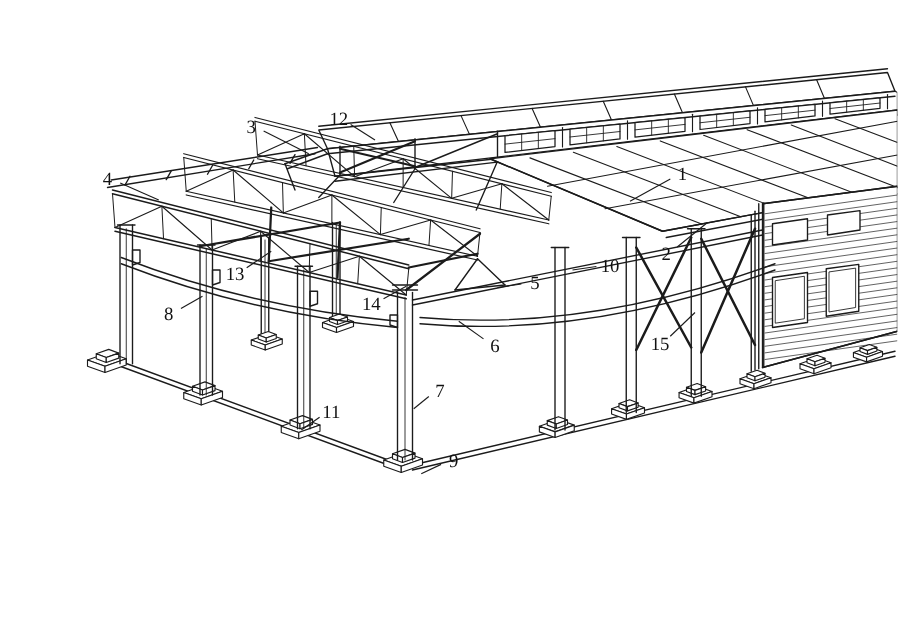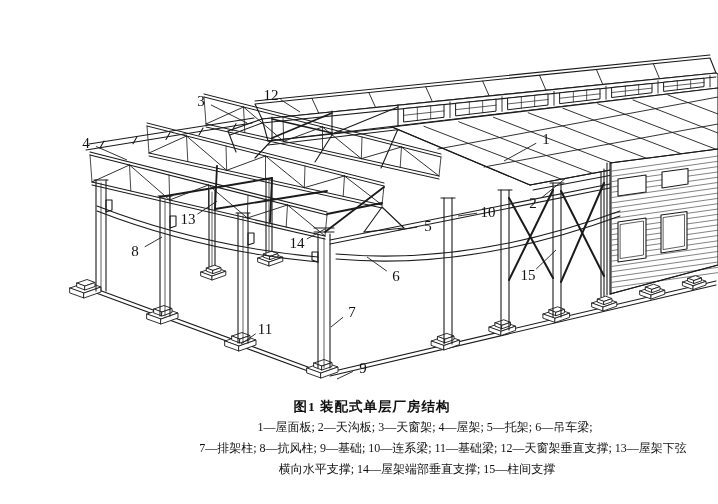--- a/index.html
+++ b/index.html
@@ -403,19 +403,13 @@
         <text x="271" y="95" fill="#111" text-anchor="middle" dy="0.35em">12</text>
         <line x1="197.3460418281793" y1="214.25373424399672" x2="217" y2="201" stroke="#1b1b1b" stroke-width="0.9"></line>
         <text x="188" y="219" fill="#111" text-anchor="middle" dy="0.35em">13</text>
         <line x1="306.83869910099907" y1="238.9750776405004" x2="325" y2="229" stroke="#1b1b1b" stroke-width="0.9"></line>
         <text x="297" y="243" fill="#111" text-anchor="middle" dy="0.35em">14</text>
         <line x1="536.205314277885" y1="269.0058580762203" x2="556" y2="250" stroke="#1b1b1b" stroke-width="0.9"></line>
         <text x="528" y="275" fill="#111" text-anchor="middle" dy="0.35em">15</text>
       </g>
   </svg>
 
-  <div class="caption">
-    <div class="fig-title">图1 装配式单层厂房结构</div>
-    <div class="legend-line l1">1—屋面板; 2—天沟板; 3—天窗架; 4—屋架; 5—托架; 6—吊车梁;</div>
-    <div class="legend-line l2">7—排架柱; 8—抗风柱; 9—基础; 10—连系梁; 11—基础梁; 12—天窗架垂直支撑; 13—屋架下弦</div>
-    <div class="legend-line l3">横向水平支撑; 14—屋架端部垂直支撑; 15—柱间支撑</div>
-  </div>
 </div>
 
 </body></html>

